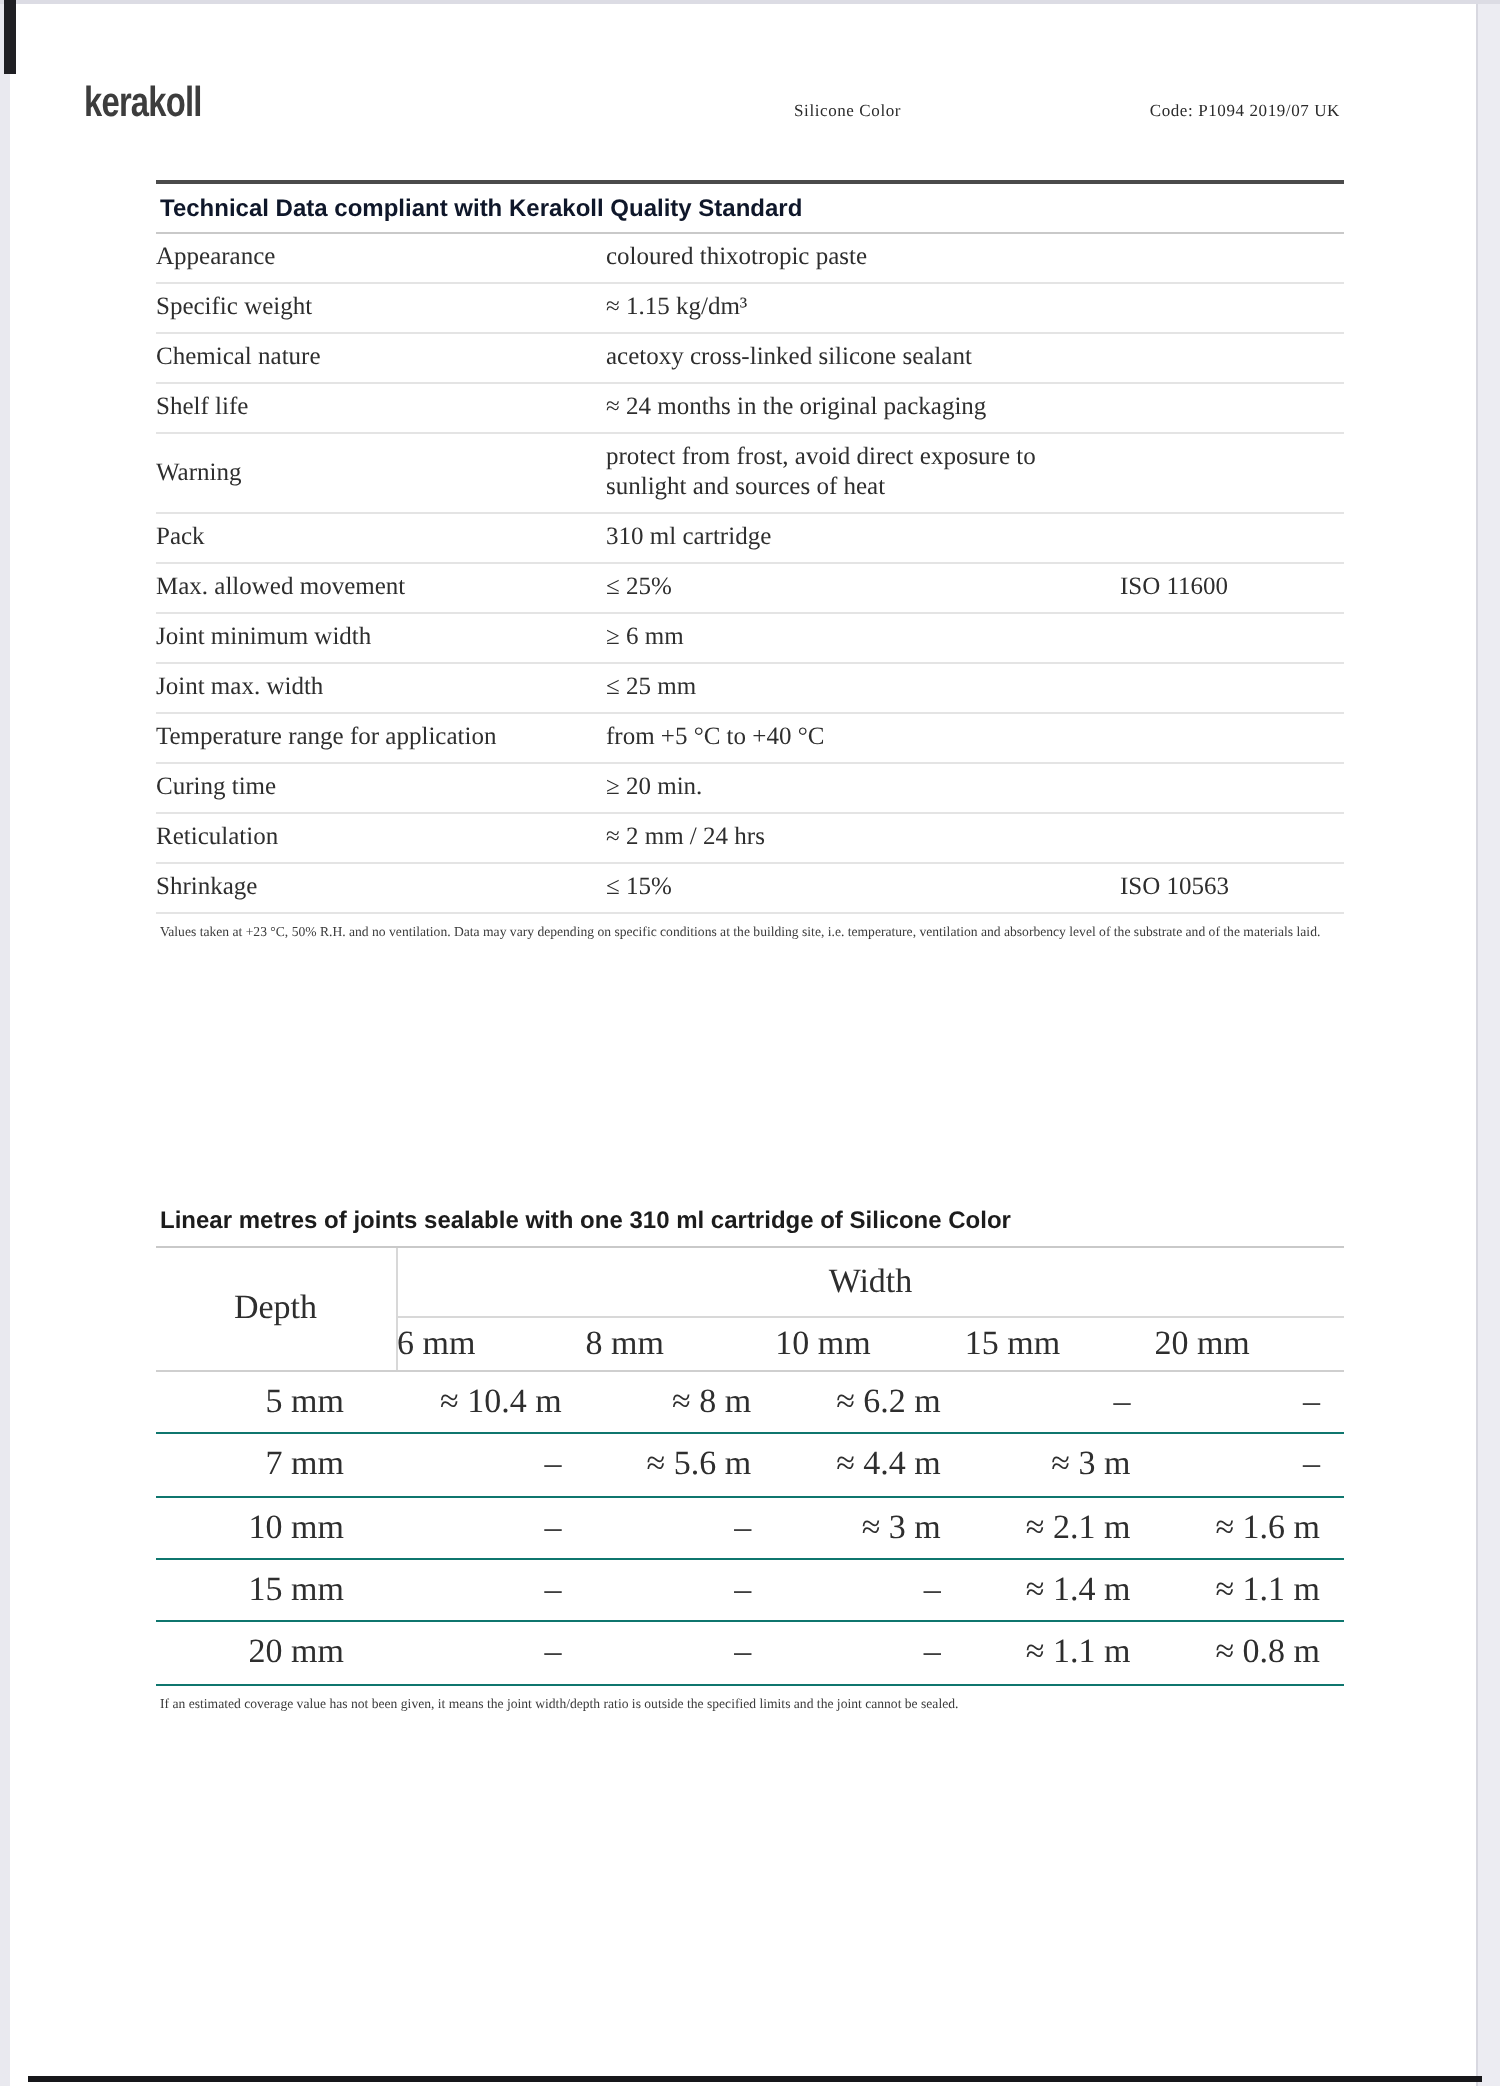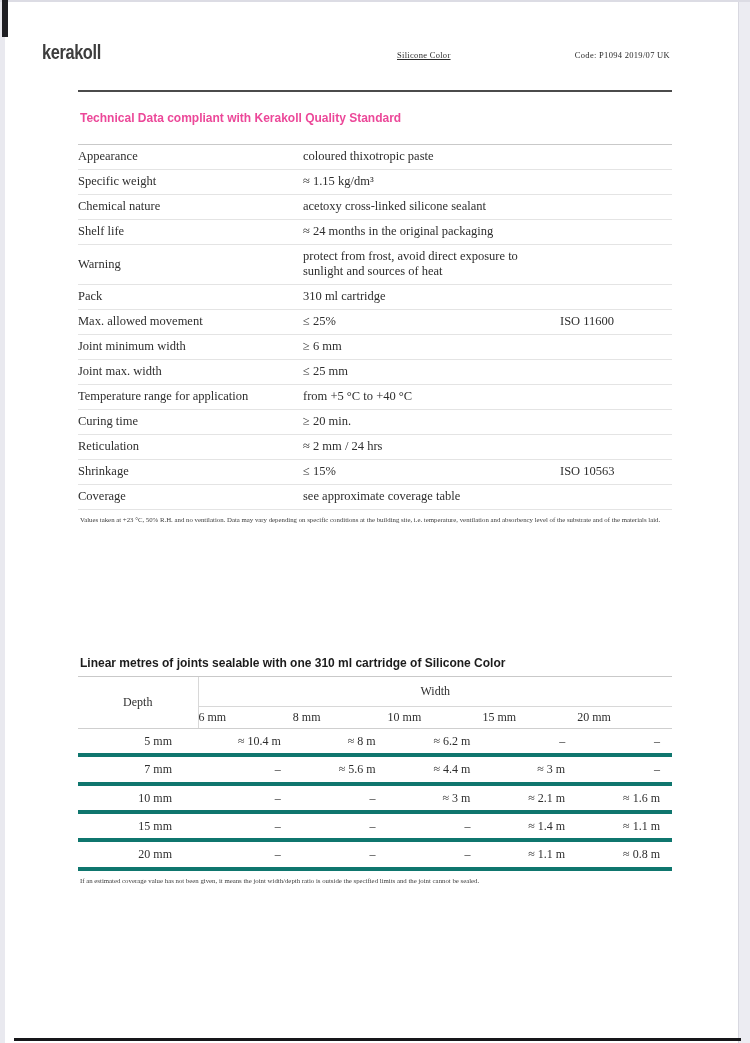--- a/index.html
+++ b/index.html
@@ -13,52 +13,52 @@
   .edge-top    { position:absolute; left:0; top:0; width:750px; height:2px; background:#dcdce4; }
   .mark-topleft{ position:absolute; left:2px; top:0; width:6px; height:37px; background:#1f1f23; }
   .mark-bottom { position:absolute; left:14px; right:9px; bottom:2px; height:3px; background:#17171a; }
 
   
   .logo {
     position:absolute; left:42px; top:40px;
     font:bold 21px "Liberation Sans", sans-serif; color:#3d3d3d;
     letter-spacing:-0.5px; transform:scaleX(0.78); transform-origin:0 50%;
   }
-  .doc-title { position:absolute; left:397px; top:50px; font-size:8.5px; letter-spacing:0.3px; color:#2a2a2a;text-decoration:underline; }
+  .doc-title { position:absolute; left:397px; top:50px; font-size:8.5px; letter-spacing:0.3px; color:#2a2a2a; }
   .doc-code  { position:absolute; right:80px; top:50px; font-size:8.5px; letter-spacing:0.3px; color:#2a2a2a; }
 
   
   .content { position:absolute; left:78px; top:90px; width:594px; }
 
   .section-head {
     border-top:2px solid #4b4b4b; border-bottom:1px solid #c9c9c9;
-    padding:19px 2px; font:bold 12px/14px "Liberation Sans", sans-serif; color:#ec4899;
+    padding:5px 2px; font:bold 12px/14px "Liberation Sans", sans-serif; color:#0f172a;
   }
   .section-sub {
     border-bottom:1px solid #c9c9c9;
     padding:6px 2px; font:bold 12px/14px "Liberation Sans", sans-serif; color:#1c1c1c;
   }
 
   
   table { border-collapse:collapse; table-layout:fixed; width:594px; }
   .tech-table { font-size:12.5px; }
   .tech-table td {
     border-bottom:1px solid #e4e4e4; vertical-align:middle;
     padding:4px 4px 5px 0; line-height:1.2; color:#2e2e2e;
   }
   .col-label { width:225px; } .col-value { width:257px; } .col-std { width:112px; }
 
   
-  .cov-table { font-size:12px; }
+  .cov-table { font-size:17px; }
   .cov-table th { font-weight:normal; color:#2e2e2e; }
   .c-depth-h { border-right:1px solid #d8d8d8; border-bottom:1px solid #cfcfcf; text-align:center; }
   .c-width-h { border-bottom:1px solid #d8d8d8; text-align:center; padding:7px 0; }
   .c-col-h   { text-align:left; padding:3px 12px 3px 0; border-bottom:1px solid #cfcfcf; }
   .cov-table tbody td {
-    border-bottom:4px solid #0f766e; text-align:right;
+    border-bottom:1px solid #0f766e; text-align:right;
     padding:5px 12px 5px 0; line-height:1.2;
   }
   .cov-table tbody td.c-depth { padding-right:26px; }
   .col-depth { width:120px; }
 
   .footnote {
     margin:5px 2px 0; font-size:6.8px; line-height:1.6; color:#3c3c3c;
   }
   .coverage-section { margin-top:124px; }
 </style>
@@ -146,25 +146,20 @@
           <tr>
             <td>Reticulation</td>
             <td>≈ 2 mm / 24 hrs</td>
             <td></td>
           </tr>
           <tr>
             <td>Shrinkage</td>
             <td>≤ 15%</td>
             <td>ISO 10563</td>
           </tr>
-          <tr>
-            <td>Coverage</td>
-            <td>see approximate coverage table</td>
-            <td></td>
-          </tr>
         </tbody>
       </table>
       <p class="footnote">Values taken at +23 °C, 50% R.H. and no ventilation. Data may vary depending on specific conditions at the building site, i.e. temperature, ventilation and absorbency level of the substrate and of the materials laid.</p>
     </section>
 
     <section class="coverage-section">
       <div class="section-sub">Linear metres of joints sealable with one 310 ml cartridge of Silicone Color</div>
       <table class="cov-table">
         <colgroup>
             <col class="col-depth">

